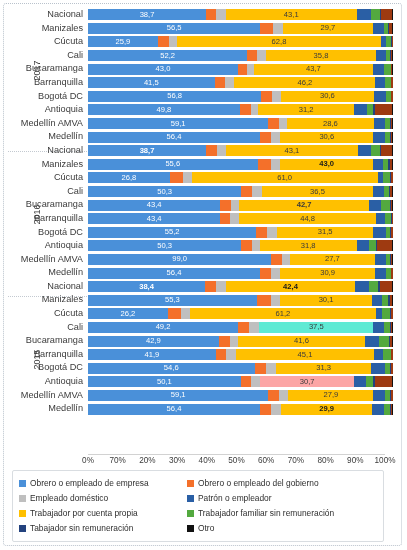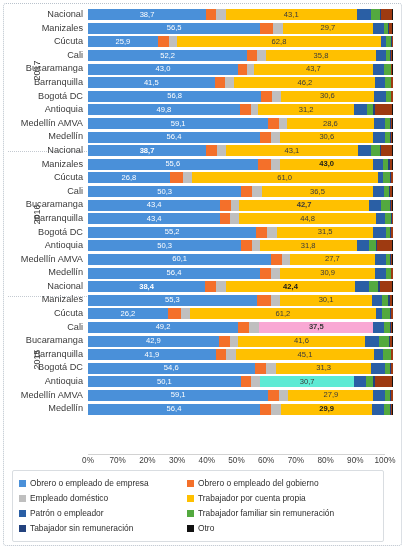--- a/index.html
+++ b/index.html
@@ -413,21 +413,21 @@
             <div class="seg s5" style="width: 2.3%; background: rgb(83, 169, 63);"></div>
             <div class="seg s6" style="width: 0.4%; background: rgb(35, 66, 126);"></div>
             <div class="seg s7" style="width: 5%; background: rgb(158, 58, 17);"></div>
             <div class="seg s8" style="width: 0.2%; background: rgb(17, 17, 17);"></div>
           </div>
         </div>
         <div class="row">
           <div class="cat">Medellín AMVA</div>
           <div class="bar">
             <div class="seg s0" style="width: 60.1%; background: rgb(74, 144, 217);">
-              <span>60,1</span>
+              <span>99,0</span>
             </div>
             <div class="seg s1" style="width: 3.4%; background: rgb(244, 112, 42);"></div>
             <div class="seg s2" style="width: 2.8%; background: rgb(191, 191, 191);"></div>
             <div class="seg s3" style="width: 27.7%; background: rgb(255, 192, 0);">
               <span>27,7</span>
             </div>
             <div class="seg s4" style="width: 3.6%; background: rgb(42, 95, 165);"></div>
             <div class="seg s5" style="width: 1.4%; background: rgb(83, 169, 63);"></div>
             <div class="seg s6" style="width: 0.3%; background: rgb(35, 66, 126);"></div>
             <div class="seg s7" style="width: 0.5%; background: rgb(158, 58, 17);"></div>
@@ -508,21 +508,21 @@
           </div>
         </div>
         <div class="row">
           <div class="cat">Cali</div>
           <div class="bar">
             <div class="seg s0" style="width: 49.2%; background: rgb(74, 144, 217);">
               <span>49,2</span>
             </div>
             <div class="seg s1" style="width: 3.5%; background: rgb(244, 112, 42);"></div>
             <div class="seg s2" style="width: 3.4%; background: rgb(191, 191, 191);"></div>
-            <div class="seg s3" style="width: 37.5%; background: #f9a8d4; font-weight: bold;">
+            <div class="seg s3" style="width: 37.5%; background: #5eead4;">
               <span>37,5</span>
             </div>
             <div class="seg s4" style="width: 3.3%; background: rgb(42, 95, 165);"></div>
             <div class="seg s5" style="width: 2%; background: rgb(83, 169, 63);"></div>
             <div class="seg s6" style="width: 0.3%; background: rgb(35, 66, 126);"></div>
             <div class="seg s7" style="width: 0.6%; background: rgb(158, 58, 17);"></div>
             <div class="seg s8" style="width: 0.2%; background: rgb(17, 17, 17);"></div>
           </div>
         </div>
         <div class="row">
@@ -580,21 +580,21 @@
           </div>
         </div>
         <div class="row">
           <div class="cat">Antioquia</div>
           <div class="bar">
             <div class="seg s0" style="width: 50.1%; background: rgb(74, 144, 217);">
               <span>50,1</span>
             </div>
             <div class="seg s1" style="width: 3.5%; background: rgb(244, 112, 42);"></div>
             <div class="seg s2" style="width: 2.9%; background: rgb(191, 191, 191);"></div>
-            <div class="seg s3" style="width: 30.7%; background: #5eead4;">
+            <div class="seg s3" style="width: 30.7%; background: #fca5a5;">
               <span>30,7</span>
             </div>
             <div class="seg s4" style="width: 3.9%; background: rgb(42, 95, 165);"></div>
             <div class="seg s5" style="width: 2.5%; background: rgb(83, 169, 63);"></div>
             <div class="seg s6" style="width: 0.4%; background: rgb(35, 66, 126);"></div>
             <div class="seg s7" style="width: 5.7%; background: rgb(158, 58, 17);"></div>
             <div class="seg s8" style="width: 0.3%; background: rgb(17, 17, 17);"></div>
           </div>
         </div>
         <div class="row">
@@ -670,26 +670,26 @@
         </div>
         <div class="lg-item">
           <span class="sw" style="background: rgb(244, 112, 42);"></span>
           <span class="lbl">Obrero o empleado del gobierno</span>
         </div>
         <div class="lg-item">
           <span class="sw" style="background: rgb(191, 191, 191);"></span>
           <span class="lbl">Empleado doméstico</span>
         </div>
         <div class="lg-item">
+          <span class="sw" style="background: rgb(42, 95, 165);"></span>
+          <span class="lbl">Patrón o empleador</span>
+        </div>
+        <div class="lg-item">
           <span class="sw" style="background: rgb(255, 192, 0);"></span>
           <span class="lbl">Trabajador por cuenta propia</span>
-        </div>
-        <div class="lg-item">
-          <span class="sw" style="background: rgb(42, 95, 165);"></span>
-          <span class="lbl">Patrón o empleador</span>
         </div>
         <div class="lg-item">
           <span class="sw" style="background: rgb(83, 169, 63);"></span>
           <span class="lbl">Trabajador familiar sin remuneración</span>
         </div>
         <div class="lg-item">
           <span class="sw" style="background: rgb(35, 66, 126);"></span>
           <span class="lbl">Tabajador sin remuneración</span>
         </div>
         <div class="lg-item">

